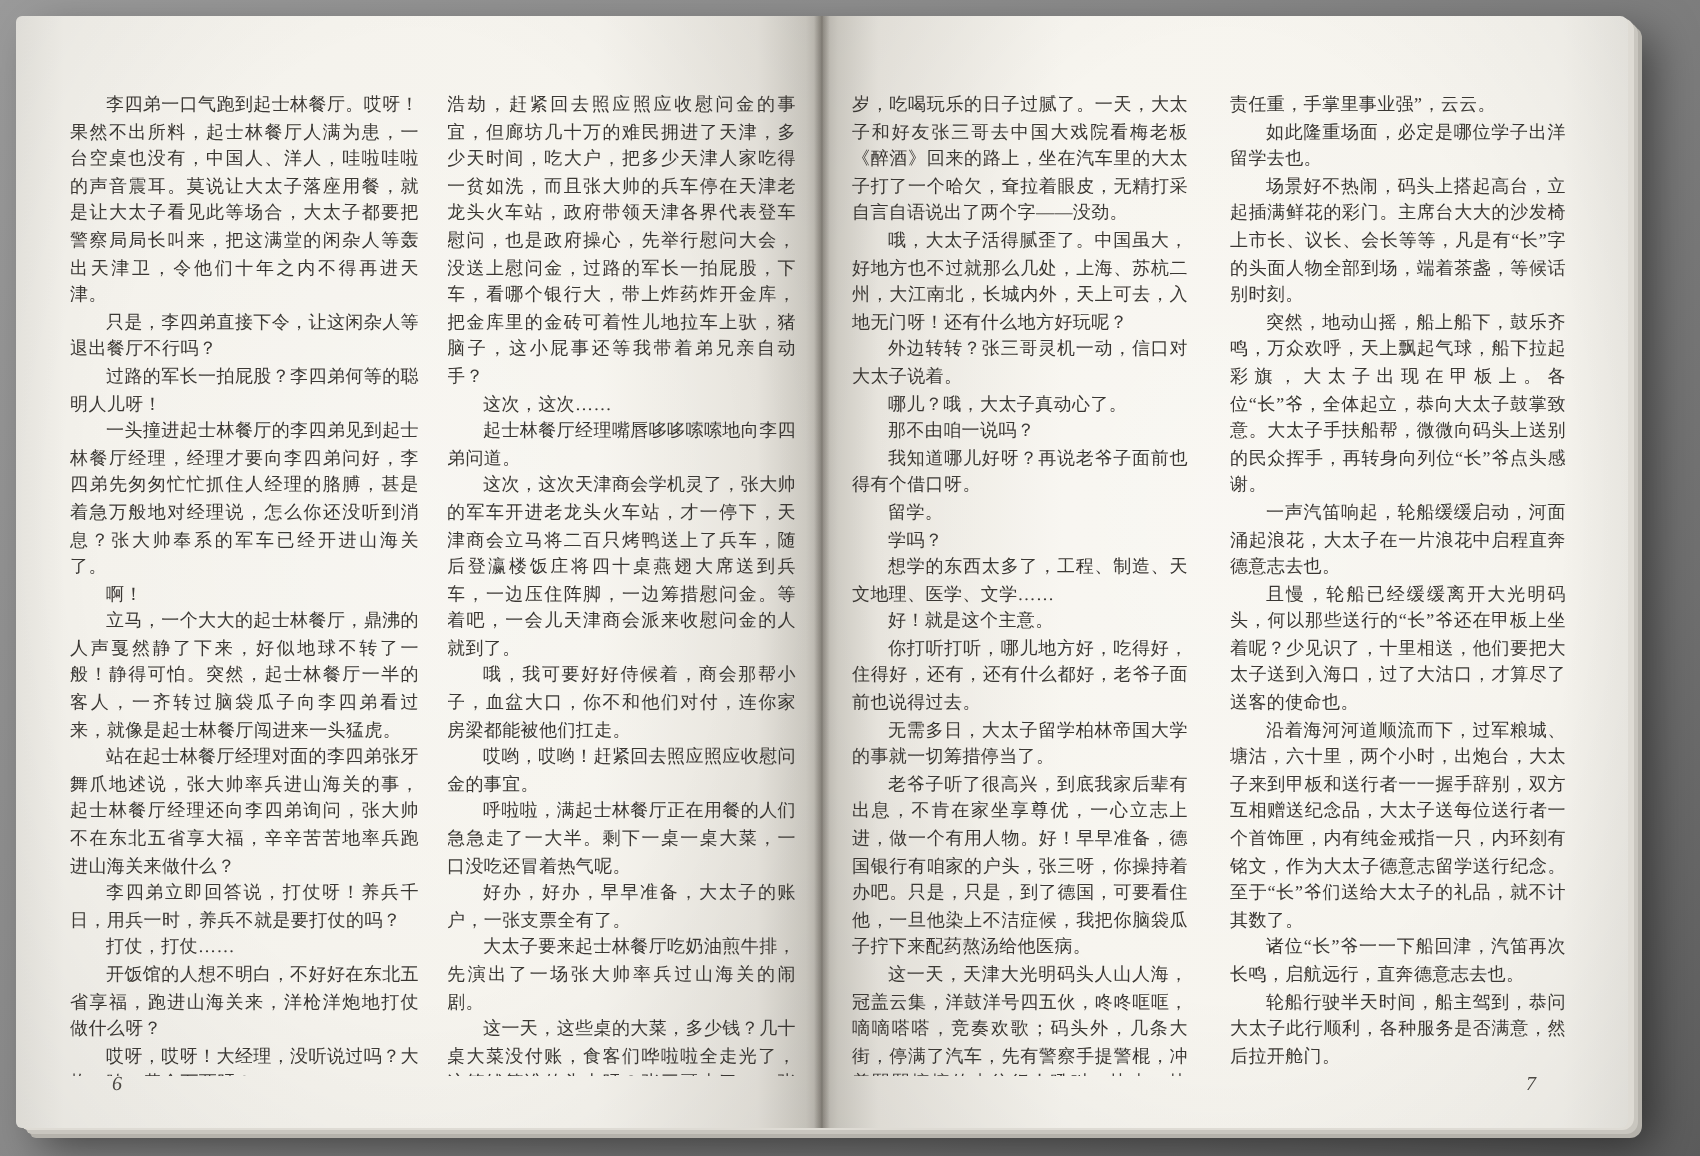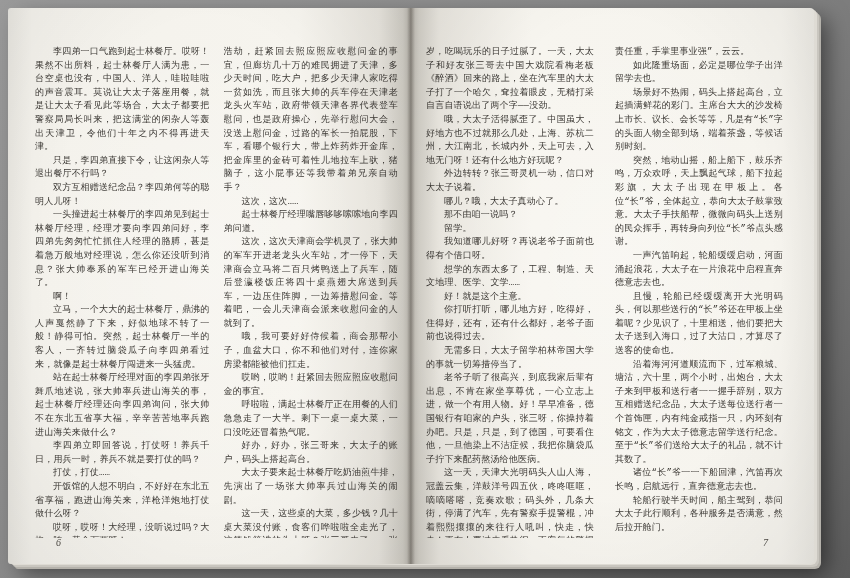--- a/index.html
+++ b/index.html
@@ -31,79 +31,80 @@
   .page-inner{
     position:absolute;top:38px;bottom:26px;display:flex;gap:14px;overflow:hidden;
   }
   .page.left .page-inner{left:27px;right:13px;}
   .page.right .page-inner{left:15px;right:31px;gap:21px;}
   .col{
     flex:1;min-width:0;overflow:hidden;
     font-size:9px;line-height:13.6px;color:#3a3733;
     text-align:justify;letter-spacing:.2px;
   }
-  .col p{margin:0;text-indent:2em;font-family:Liberation Mono, monospace;}
+  .col p{margin:0;text-indent:2em;}
   .col.cont p:first-child{text-indent:0;}
   .page-number{
     position:absolute;bottom:16px;font-size:10px;font-style:italic;color:#4a4742;
   }
   .page-number.pn-left{left:48px;}
   .page-number.pn-right{right:46px;}
 </style>
 </head>
 <body>
 
 <div class="book">
 
   <div class="page left">
     <div class="shade"></div>
     <div class="page-inner">
       <div class="col">
           <p>李四弟一口气跑到起士林餐厅。哎呀！果然不出所料，起士林餐厅人满为患，一台空桌也没有，中国人、洋人，哇啦哇啦的声音震耳。莫说让大太子落座用餐，就是让大太子看见此等场合，大太子都要把警察局局长叫来，把这满堂的闲杂人等轰出天津卫，令他们十年之内不得再进天津。</p>
           <p>只是，李四弟直接下令，让这闲杂人等退出餐厅不行吗？</p>
-          <p>双方互相赠送纪念品？李四弟何等的聪明人儿呀！</p>
+          <p>过路的军长一拍屁股？李四弟何等的聪明人儿呀！</p>
           <p>一头撞进起士林餐厅的李四弟见到起士林餐厅经理，经理才要向李四弟问好，李四弟先匆匆忙忙抓住人经理的胳膊，甚是着急万般地对经理说，怎么你还没听到消息？张大帅奉系的军车已经开进山海关了。</p>
           <p>啊！</p>
           <p>立马，一个大大的起士林餐厅，鼎沸的人声戛然静了下来，好似地球不转了一般！静得可怕。突然，起士林餐厅一半的客人，一齐转过脑袋瓜子向李四弟看过来，就像是起士林餐厅闯进来一头猛虎。</p>
           <p>站在起士林餐厅经理对面的李四弟张牙舞爪地述说，张大帅率兵进山海关的事，起士林餐厅经理还向李四弟询问，张大帅不在东北五省享大福，辛辛苦苦地率兵跑进山海关来做什么？</p>
           <p>李四弟立即回答说，打仗呀！养兵千日，用兵一时，养兵不就是要打仗的吗？</p>
           <p>打仗，打仗……</p>
           <p>开饭馆的人想不明白，不好好在东北五省享福，跑进山海关来，洋枪洋炮地打仗做什么呀？</p>
           <p>哎呀，哎呀！大经理，没听说过吗？大炮一响，黄金万两呀！</p>
         </div>
       <div class="col cont">
         <div class="col cont">
             <p>浩劫，赶紧回去照应照应收慰问金的事宜，但廊坊几十万的难民拥进了天津，多少天时间，吃大户，把多少天津人家吃得一贫如洗，而且张大帅的兵车停在天津老龙头火车站，政府带领天津各界代表登车慰问，也是政府操心，先举行慰问大会，没送上慰问金，过路的军长一拍屁股，下车，看哪个银行大，带上炸药炸开金库，把金库里的金砖可着性儿地拉车上驮，猪脑子，这小屁事还等我带着弟兄亲自动手？</p>
             <p>这次，这次……</p>
             <p>起士林餐厅经理嘴唇哆哆嗦嗦地向李四弟问道。</p>
             <p>这次，这次天津商会学机灵了，张大帅的军车开进老龙头火车站，才一停下，天津商会立马将二百只烤鸭送上了兵车，随后登瀛楼饭庄将四十桌燕翅大席送到兵车，一边压住阵脚，一边筹措慰问金。等着吧，一会儿天津商会派来收慰问金的人就到了。</p>
             <p>哦，我可要好好侍候着，商会那帮小子，血盆大口，你不和他们对付，连你家房梁都能被他们扛走。</p>
             <p>哎哟，哎哟！赶紧回去照应照应收慰问金的事宜。</p>
             <p>呼啦啦，满起士林餐厅正在用餐的人们急急走了一大半。剩下一桌一桌大菜，一口没吃还冒着热气呢。</p>
-            <p>好办，好办，张三哥来，大太子的账户，码头上搭起高台。</p>
+            <p>好办，好办，早早准备，大太子的账户，一张支票全有了。</p>
             <p>大太子要来起士林餐厅吃奶油煎牛排，先演出了一场张大帅率兵过山海关的闹剧。</p>
             <p>这一天，这些桌的大菜，多少钱？几十桌大菜没付账，食客们哗啦啦全走光了，这笔钱算谁的头上呀？张三哥来了，一张支票，把几十桌大菜全包下了。逢凶化吉，一张支票，使正在愁眉苦脸的起士林餐厅经理赚了一笔大钱，信手买下了英租界一幢小洋楼。</p>
           </div>
 
       </div>
     </div>
     <div class="page-number pn-left">6</div>
   </div>
 
   <div class="page right">
     <div class="shade"></div>
     <div class="page-inner">
       <div class="col cont">
           <p>岁，吃喝玩乐的日子过腻了。一天，大太子和好友张三哥去中国大戏院看梅老板《醉酒》回来的路上，坐在汽车里的大太子打了一个哈欠，耷拉着眼皮，无精打采自言自语说出了两个字——没劲。</p>
           <p>哦，大太子活得腻歪了。中国虽大，好地方也不过就那么几处，上海、苏杭二州，大江南北，长城内外，天上可去，入地无门呀！还有什么地方好玩呢？</p>
           <p>外边转转？张三哥灵机一动，信口对大太子说着。</p>
           <p>哪儿？哦，大太子真动心了。</p>
           <p>那不由咱一说吗？</p>
+          <p>我知道哪儿好呀？再说老爷子面前也得有个借口呀。</p>
           <p>留学。</p>
-          <p>我知道哪儿好呀？再说老爷子面前也得有个借口呀。</p>
+          <p>学吗？</p>
           <p>想学的东西太多了，工程、制造、天文地理、医学、文学……</p>
           <p>好！就是这个主意。</p>
           <p>你打听打听，哪儿地方好，吃得好，住得好，还有，还有什么都好，老爷子面前也说得过去。</p>
           <p>无需多日，大太子留学柏林帝国大学的事就一切筹措停当了。</p>
           <p>老爷子听了很高兴，到底我家后辈有出息，不肯在家坐享尊优，一心立志上进，做一个有用人物。好！早早准备，德国银行有咱家的户头，张三呀，你操持着办吧。只是，只是，到了德国，可要看住他，一旦他染上不洁症候，我把你脑袋瓜子拧下来配药熬汤给他医病。</p>
           <p>这一天，天津大光明码头人山人海，冠盖云集，洋鼓洋号四五伙，咚咚哐哐，嘀嘀嗒嗒，竞奏欢歌；码头外，几条大街，停满了汽车，先有警察手提警棍，冲着熙熙攘攘的来往行人吼叫，快走，快走！再有人要过来看热闹，不客气的警棍早举过头顶，稍稍迟慢，脑袋瓜子就要起包了。</p>
         </div>
       <div class="col cont">
           <p>责任重，手掌里事业强”，云云。</p>
           <p>如此隆重场面，必定是哪位学子出洋留学去也。</p>

